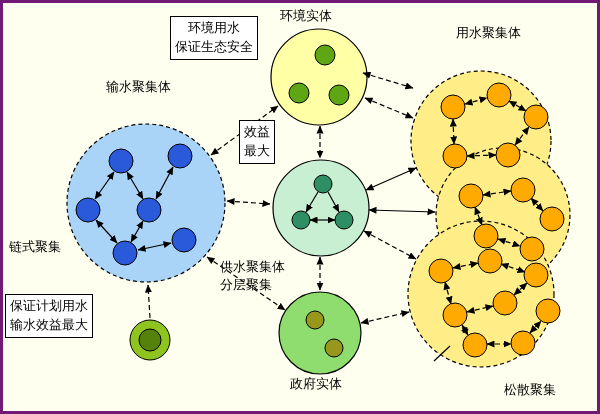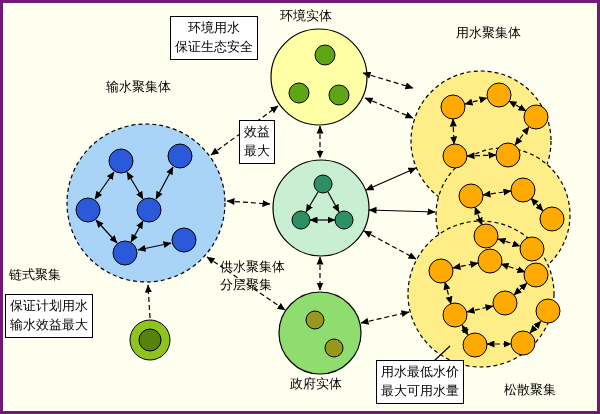--- a/index.html
+++ b/index.html
@@ -156,35 +156,31 @@
 
   <div class="lbl" style="left:453px;top:21px;">用水聚集体</div>
 
   <div class="lbl" style="left:103px;top:75px;">输水聚集体</div>
 
   <div class="box" style="left:236px;top:117px;">
     <div>效益</div>
     <div>最大</div>
   </div>
 
-  <div class="lbl" style="left:6px;top:235px;margin-top:28px;">链式聚集</div>
+  <div class="lbl" style="left:6px;top:235px;">链式聚集</div>
 
   <div class="lbl" style="left:217px;top:255px;">
     <div>供水聚集体</div>
     <div>分层聚集</div>
   </div>
 
   <div class="box" style="left:2px;top:291px;">
     <div>保证计划用水</div>
     <div>输水效益最大</div>
   </div>
 
 
   <div class="lbl" style="left:287px;top:372px;">政府实体</div>
 
-  <div class="box" style="left:373px;top:357px;">
-    <div>用水最低水价</div>
-    <div>最大可用水量</div>
-  </div>
 
   <div class="lbl" style="left:501px;top:378px;">松散聚集</div>
 
 </div>
 
 </body></html>

